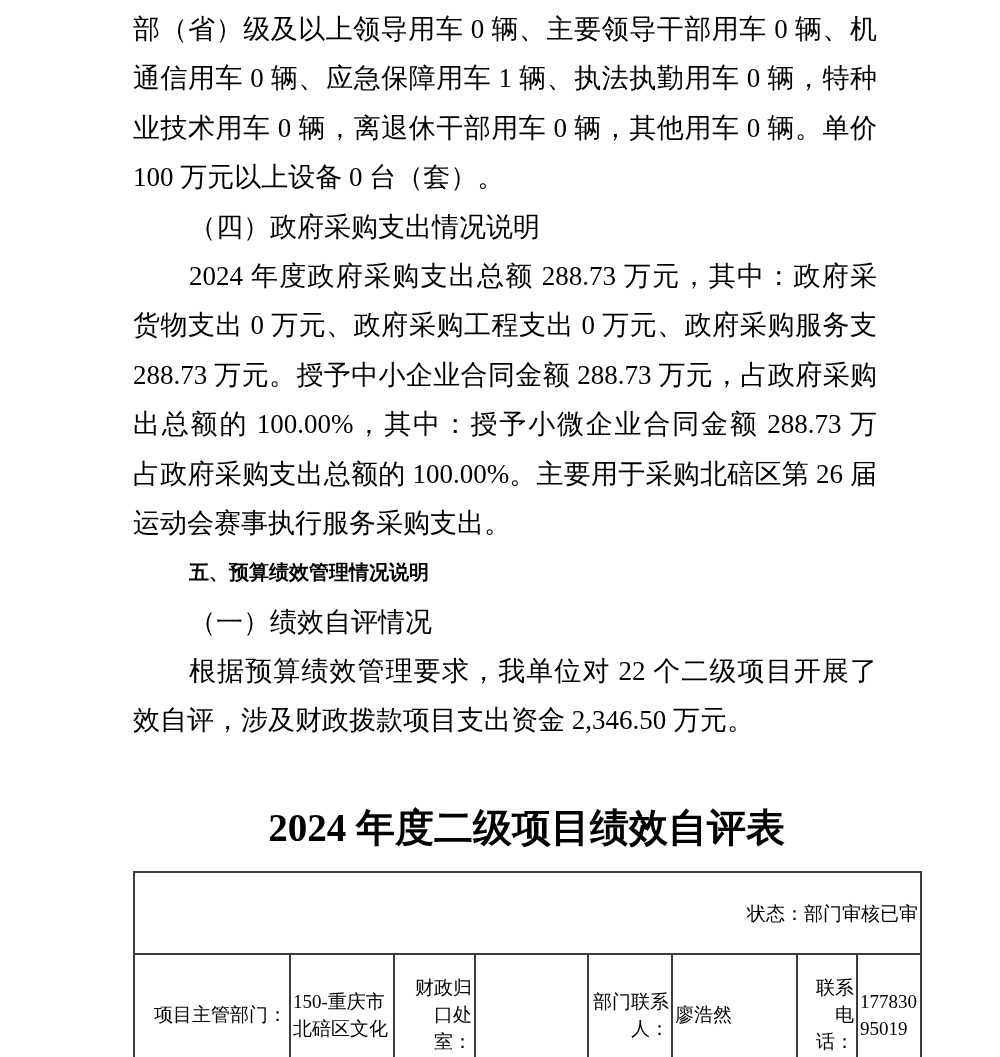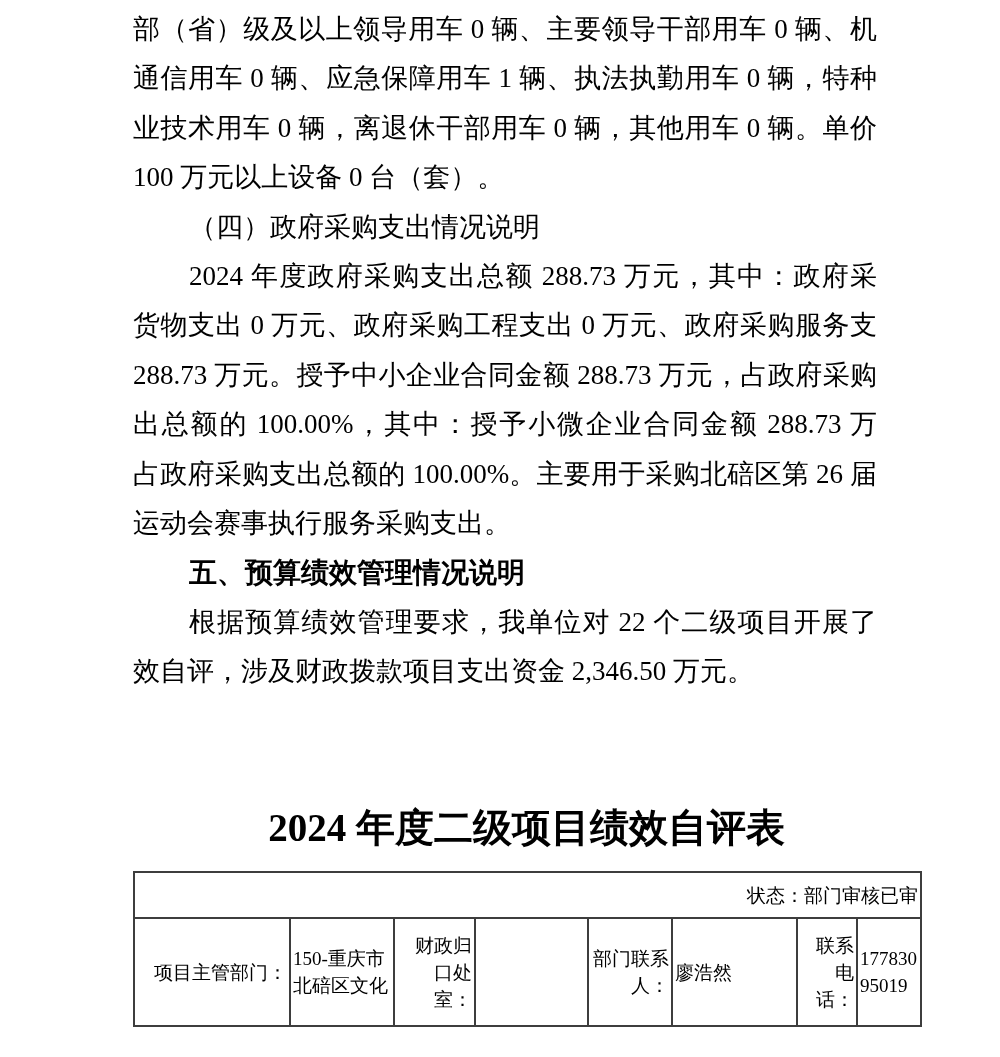--- a/index.html
+++ b/index.html
@@ -26,21 +26,21 @@
   .ln.j{
     white-space:normal;
     text-align:justify;
     text-align-last:justify;
     overflow:hidden;
   }
   .ln.ind{ text-indent:56px; }
   .ln.hb{
     font-family:"Liberation Sans","DejaVu Sans",sans-serif;
     font-weight:bold;
-    font-size:28px;
+    font-size:20px;
   }
   
   .tbl-title{
     position:absolute;
     left:133px; top:806px;
     width:787px;
     text-align:center;
     font-size:39px;
     font-weight:bold;
     line-height:44px;
@@ -54,21 +54,21 @@
   table.grid{
     width:787px;
     table-layout:fixed;
     border-collapse:collapse;
   }
   table.grid td{
     border:2px solid #3d3d3d;
     font-size:19px;
     line-height:27px;
     vertical-align:middle;
-    padding:1px 2px;
+    padding:19px 2px;
     overflow:hidden;
   }
   td.status{
     text-align:right;
     padding-right:6px;
     height:42px;
   }
   td.lbl{
     text-align:right;
     word-break:break-all;
@@ -92,20 +92,21 @@
     <div class="ln j">业技术用车 0 辆，离退休干部用车 0 辆，其他用车 0 辆。单价</div>
     <div class="ln">100 万元以上设备 0 台（套）。</div>
     <div class="ln ind">（四）政府采购支出情况说明</div>
     <div class="ln j ind">2024 年度政府采购支出总额 288.73 万元，其中：政府采购</div>
     <div class="ln j">货物支出 0 万元、政府采购工程支出 0 万元、政府采购服务支出</div>
     <div class="ln j">288.73 万元。授予中小企业合同金额 288.73 万元，占政府采购支</div>
     <div class="ln j">出总额的 100.00%，其中：授予小微企业合同金额 288.73 万元，</div>
     <div class="ln j">占政府采购支出总额的 100.00%。主要用于采购北碚区第 26 届</div>
     <div class="ln">运动会赛事执行服务采购支出。</div>
     <div class="ln ind hb">五、预算绩效管理情况说明</div>
+    <div class="ln ind">（一）绩效自评情况</div>
     <div class="ln j ind">根据预算绩效管理要求，我单位对 22 个二级项目开展了绩</div>
     <div class="ln">效自评，涉及财政拨款项目支出资金 2,346.50 万元。</div>
   </div>
 
   <div class="tbl-title">2024 年度二级项目绩效自评表</div>
 
   <div class="tbl-wrap">
     <table class="grid">
       <colgroup>
         <col style="width:156px">

